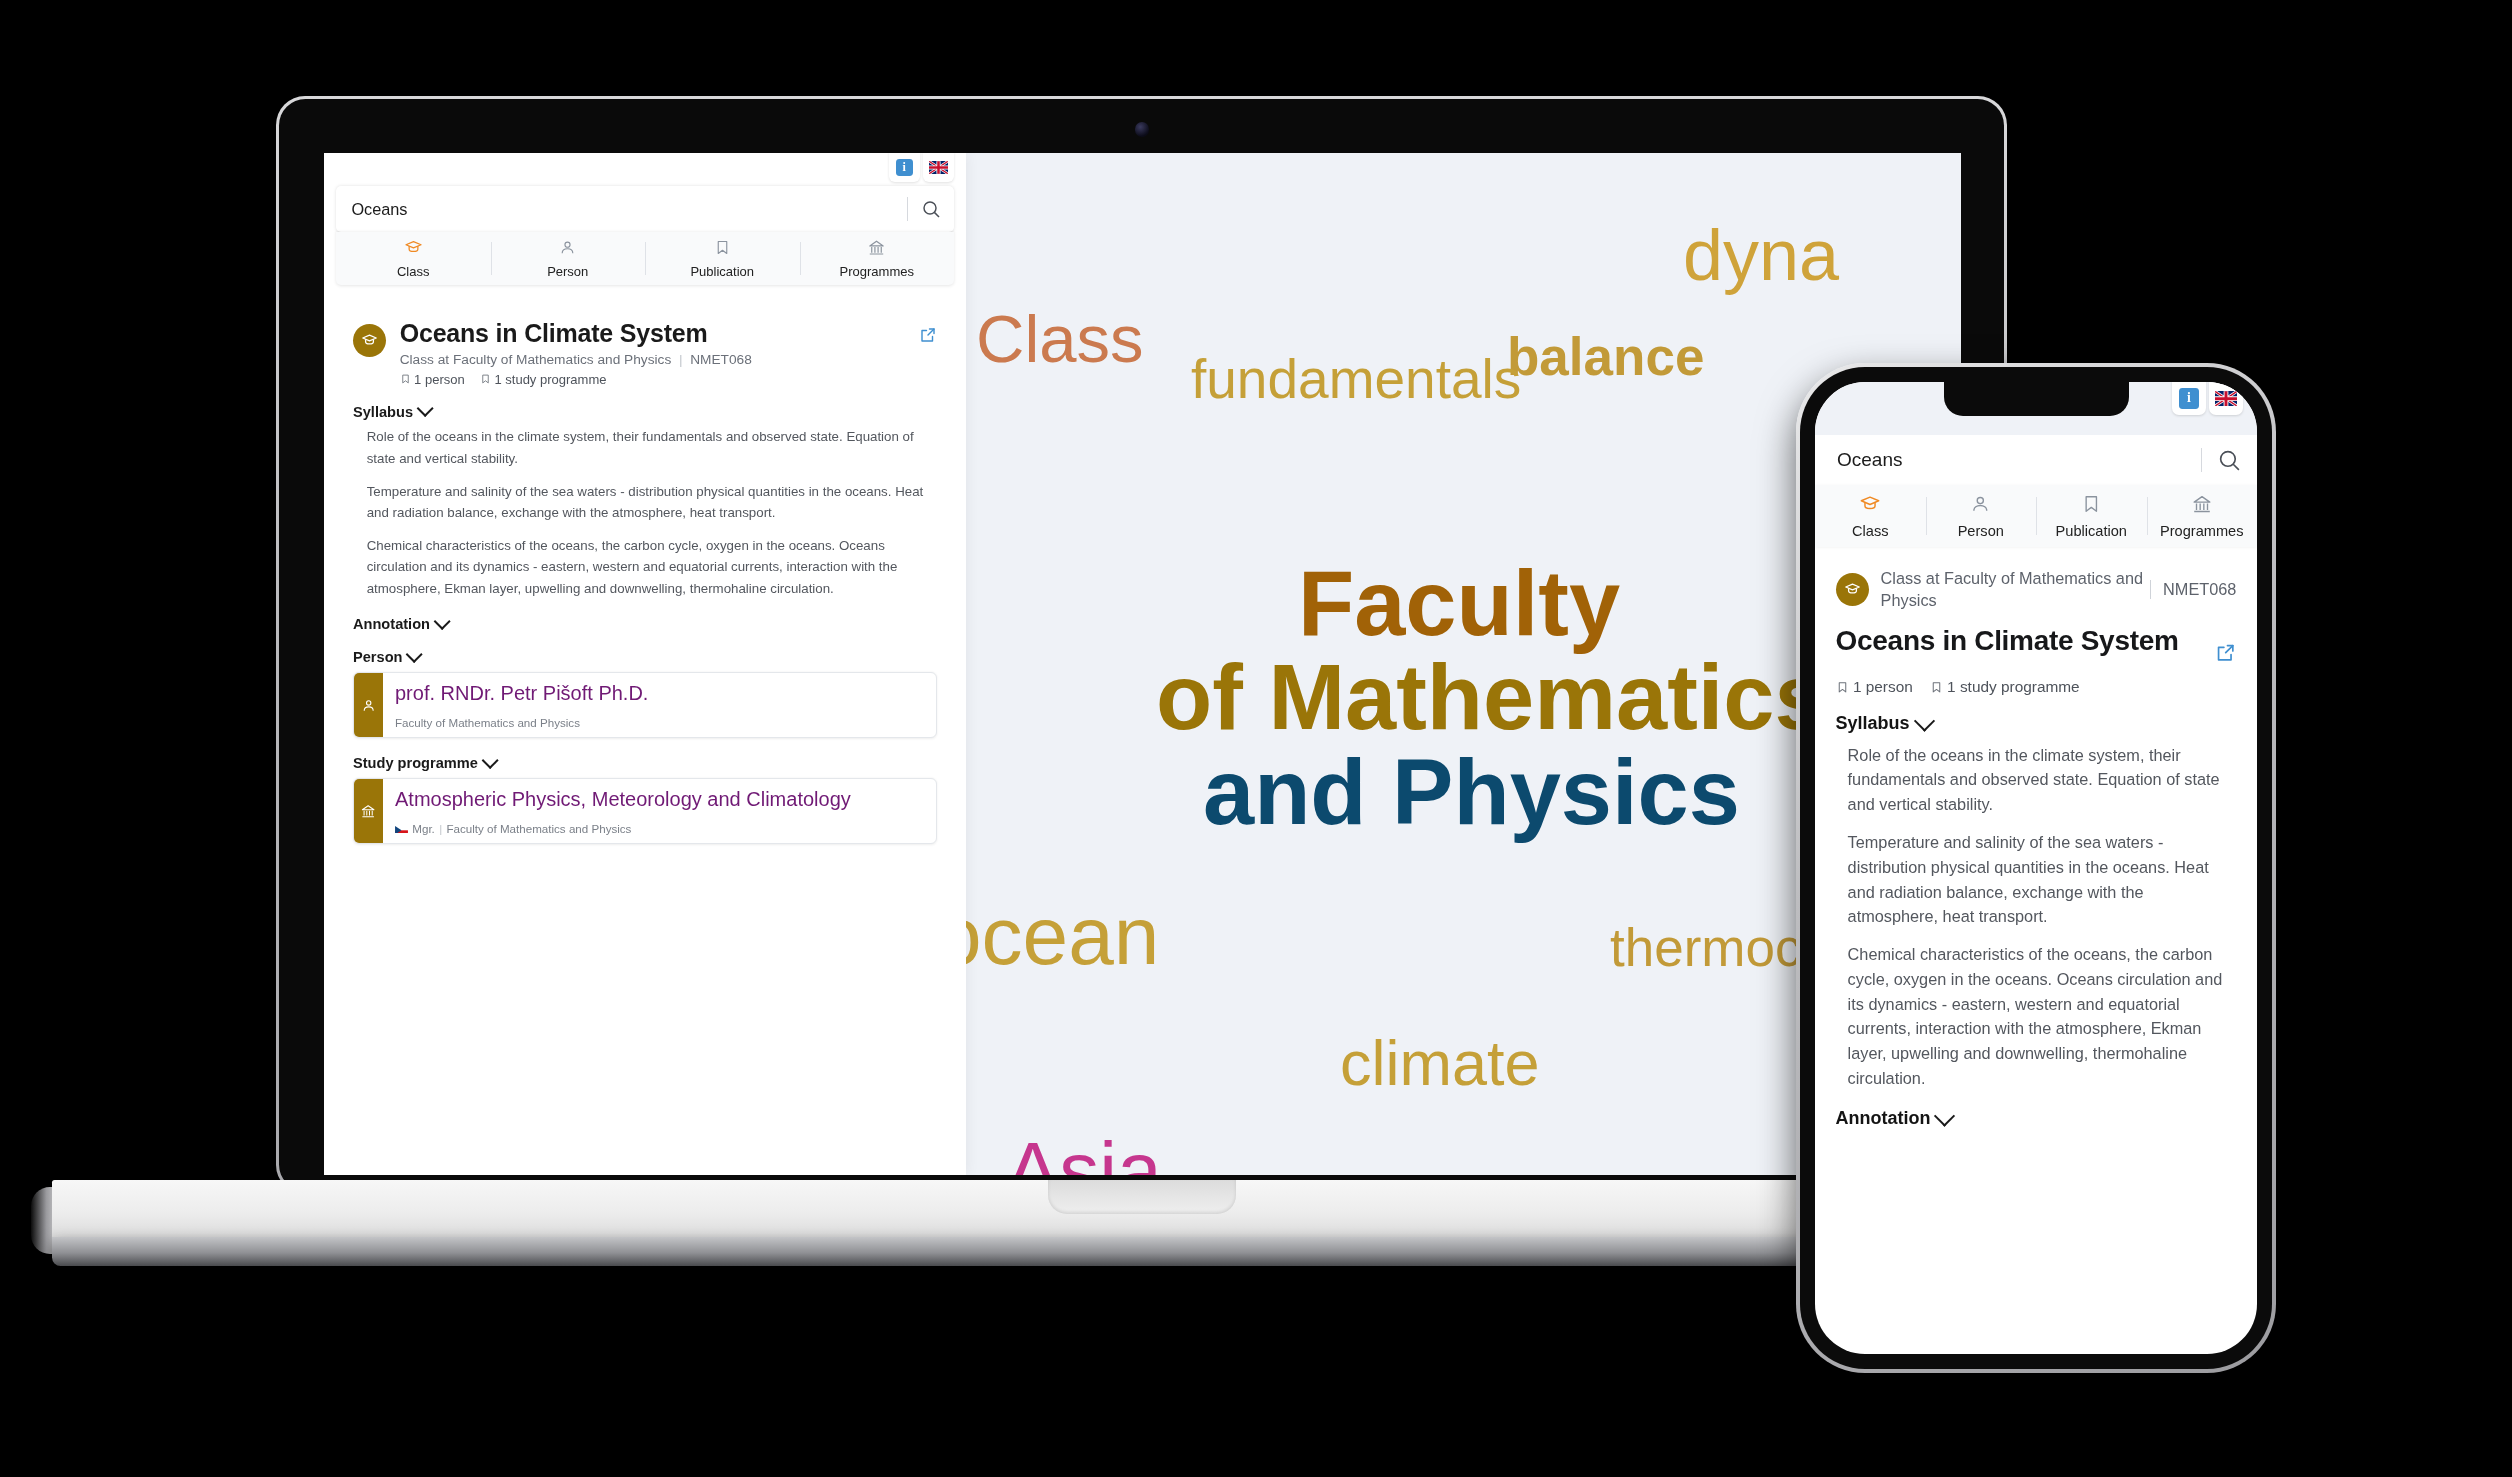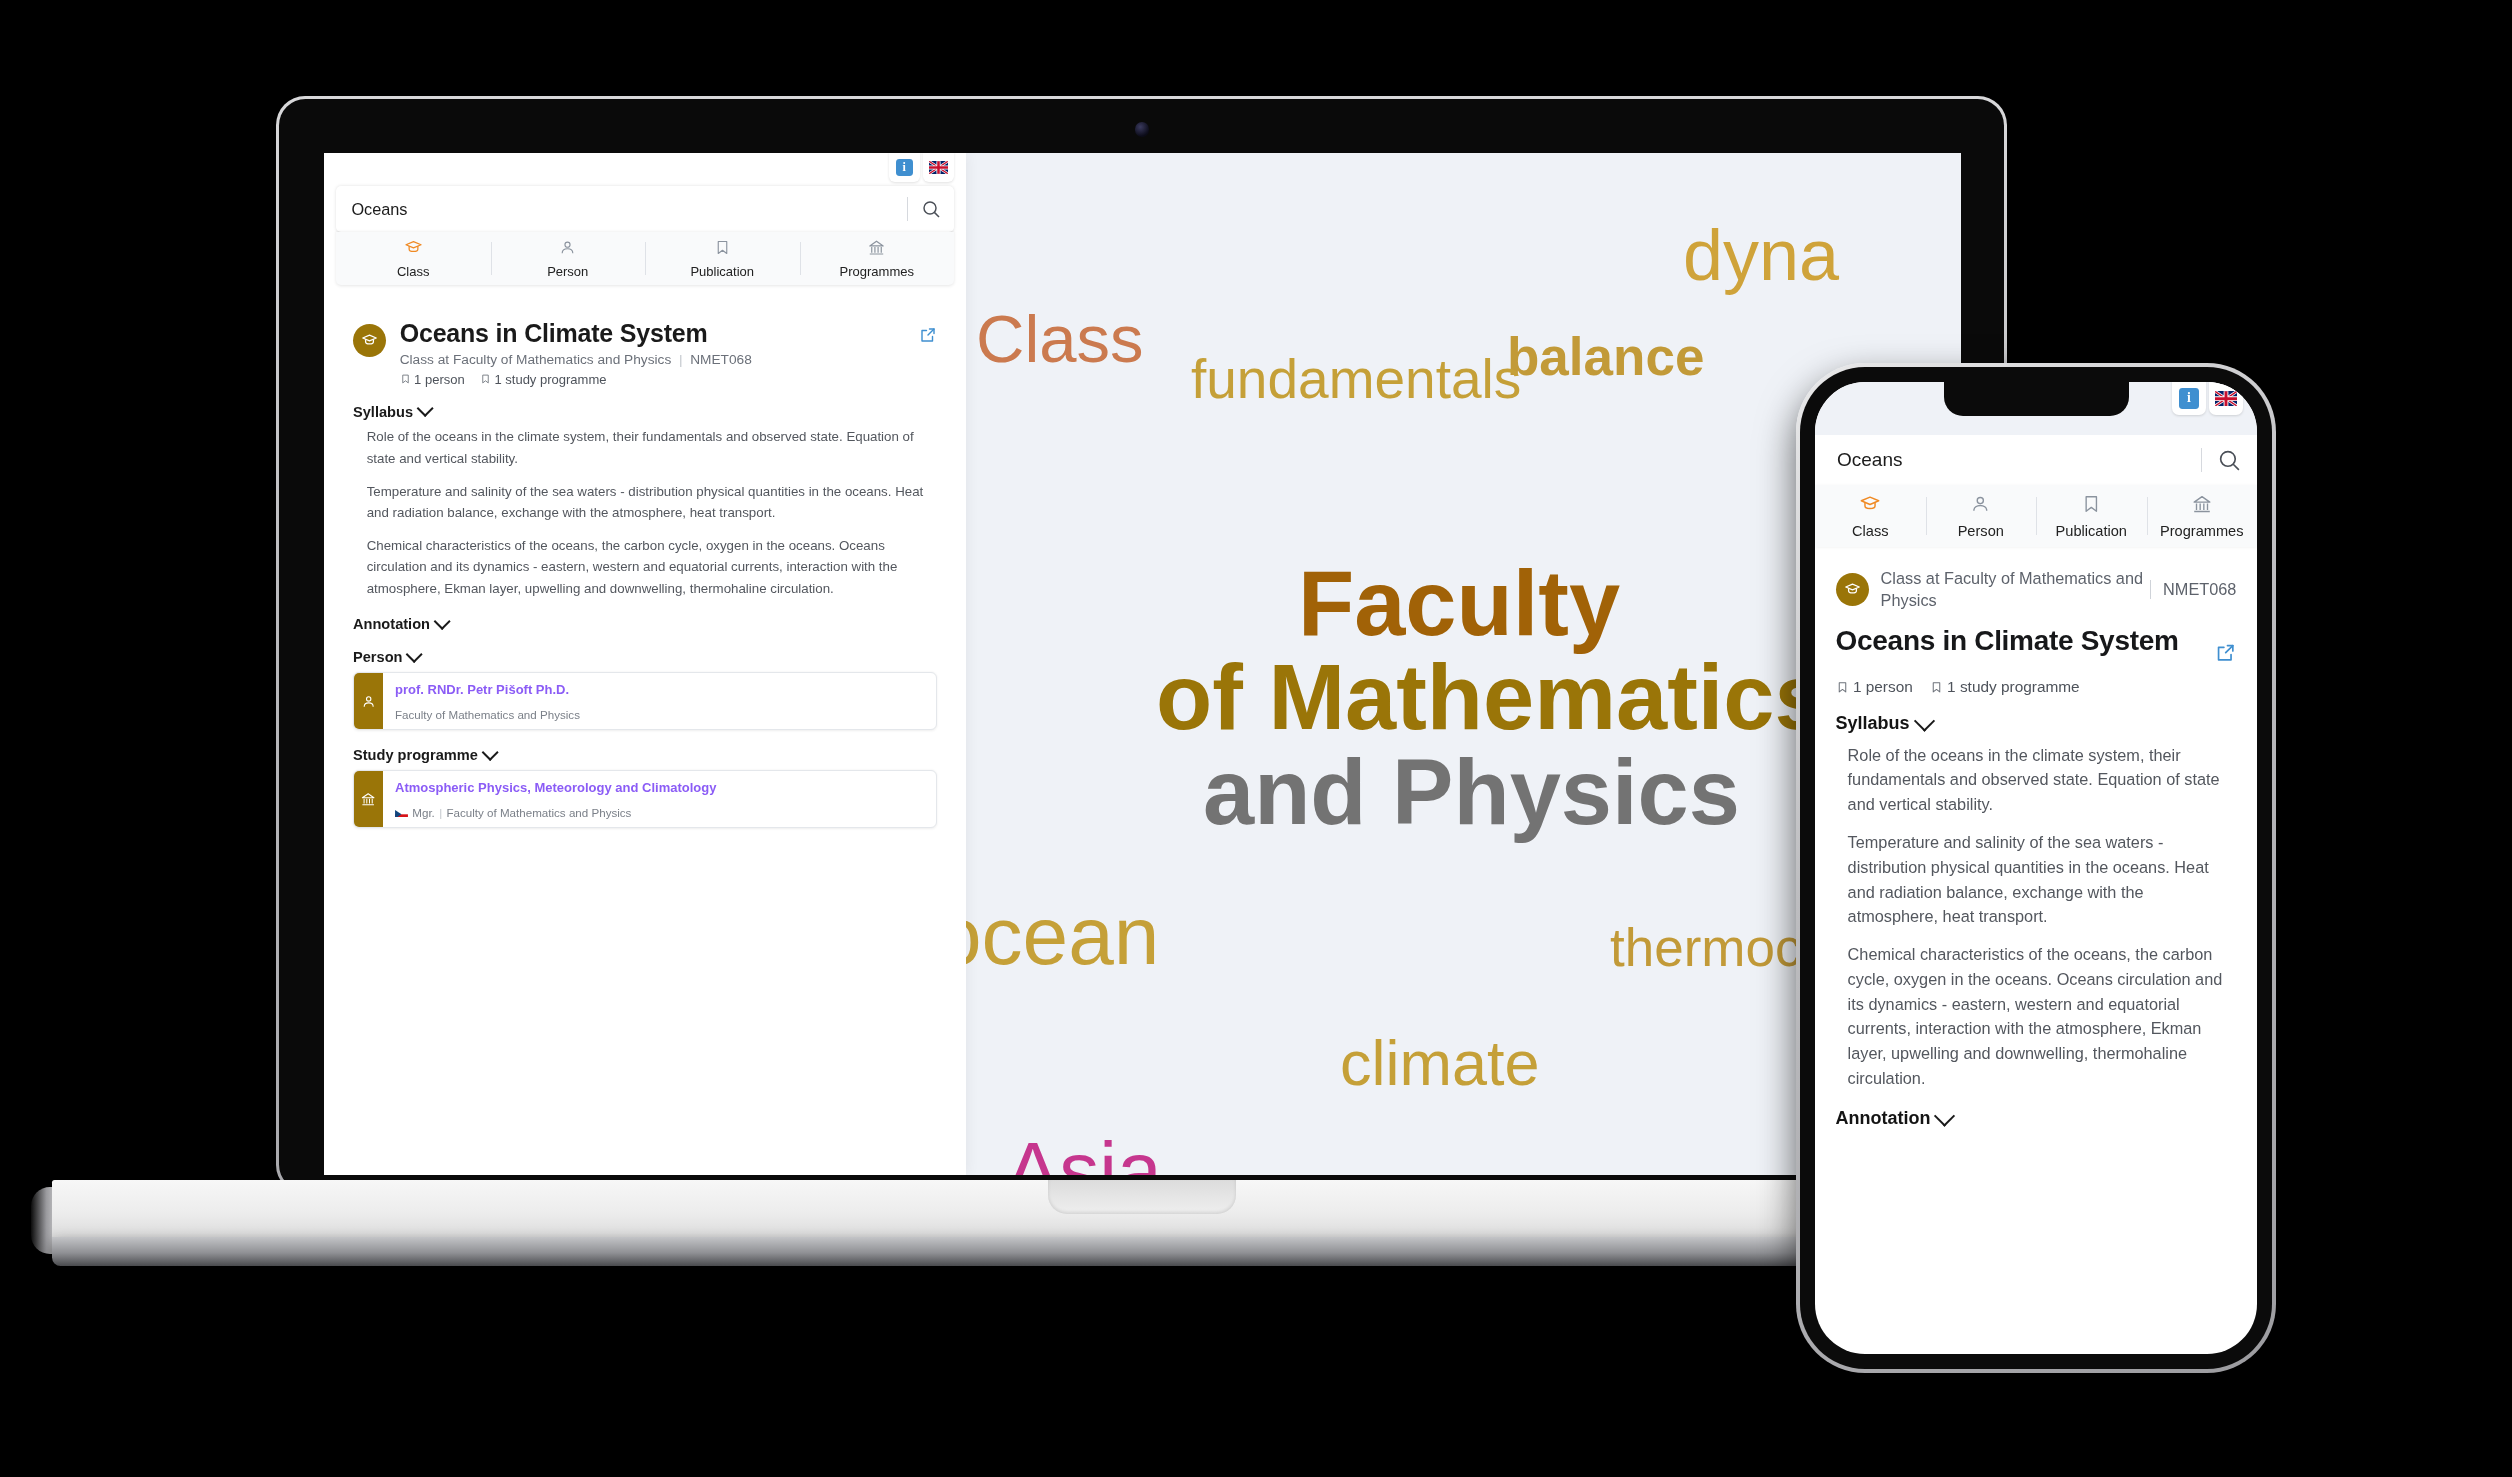--- a/index.html
+++ b/index.html
@@ -78,21 +78,21 @@
   .hd-meta{display:flex;gap:15.4px;margin-top:4.3px;font-size:13px;color:#4e535b;align-items:center;}
   .hd-meta span{display:flex;align-items:center;gap:3.4px;}
   .ext{flex:0 0 auto;padding-top:6.9px;}
 
   .sect{font-size:14.6px;font-weight:700;color:#1a1a1a;margin:17px 0 6.9px;display:flex;align-items:center;gap:6px;}
   .para{font-size:13.3px;line-height:1.62;color:#53575e;margin:0 0 11px 13.7px;}
   .card{display:flex;background:#fff;border:0.9px solid #e4e7eb;border-radius:6px;overflow:hidden;
       box-shadow:0 0.9px 2.6px rgba(0,0,0,.07);margin-bottom:5.1px;}
   .card-bar{width:29px;background:#9a7508;display:flex;align-items:center;justify-content:center;flex:0 0 auto;}
   .card-body{padding:8.6px 12px;}
-  .card-t{font-size:13px;color:#8b5cf6;font-weight:700;}
+  .card-t{font-size:20px;color:#701a75;font-weight:400;}
   .card-s{font-size:11.6px;color:#7b8089;margin-top:11px;display:flex;align-items:center;gap:4.3px;}
   .cz{width:13px;height:8.6px;position:relative;overflow:hidden;display:inline-block;}
 
   
   #phone{position:absolute;left:1796px;top:363px;width:480px;height:1010px;}
   .ph-outer{position:absolute;inset:0;border-radius:69px;
       background:linear-gradient(145deg,#e9e9ea 0%,#bdbdc0 40%,#9c9ca0 100%);
       padding:4.3px;box-sizing:border-box;box-shadow:0 17px 38px rgba(0,0,0,.6);}
   .ph-mid{position:absolute;inset:4.3px;border-radius:65px;background:#0b0b0b;}
   .ph-screen{position:absolute;left:19px;top:19px;right:19px;bottom:19px;border-radius:50px;
@@ -144,21 +144,21 @@
     <div class="lap-screen">
 
       <div class="screen-root">
         <div id="wc-laptop">
             <div class="wc" style="left: 1359px; top: 66px; font-size: 72px; color: rgb(207, 163, 58); font-weight: 400;">dyna</div>
             <div class="wc" style="left: 652px; top: 152px; font-size: 67px; color: rgb(203, 122, 79); font-weight: 400;">Class</div>
             <div class="wc" style="left: 1183px; top: 177px; font-size: 53px; color: rgb(194, 154, 56); font-weight: 700;">balance</div>
             <div class="wc" style="left: 867px; top: 199px; font-size: 55px; color: rgb(197, 160, 56); font-weight: 400;">fundamentals</div>
             <div class="wc" style="left: 974px; top: 404px; font-size: 92px; color: #a16207; font-weight: 700;">Faculty</div>
             <div class="wc" style="left: 832px; top: 498px; font-size: 92px; color: rgb(154, 117, 8); font-weight: 700;">of Mathematics</div>
-            <div class="wc" style="left: 879px; top: 593px; font-size: 92px; color: #737373; font-weight: 700;">and Physics</div>
+            <div class="wc" style="left: 879px; top: 593px; font-size: 92px; color: #0c4a6e; font-weight: 700;">and Physics</div>
             <div class="wc" style="left: 612px; top: 742px; font-size: 82px; color: rgb(197, 160, 56); font-weight: 400;">ocean</div>
             <div class="wc" style="left: 1286px; top: 768px; font-size: 53px; color: rgb(194, 154, 56); font-weight: 400;">thermoc</div>
             <div class="wc" style="left: 1016px; top: 879px; font-size: 63px; color: rgb(197, 160, 56); font-weight: 400;">climate</div>
             <div class="wc" style="left: 682px; top: 978px; font-size: 80px; color: rgb(198, 54, 142); font-weight: 400; text-align: center;">Asia</div>
           </div>
       </div>
 
       <div class="panel">
 
         <div class="topbtns">

